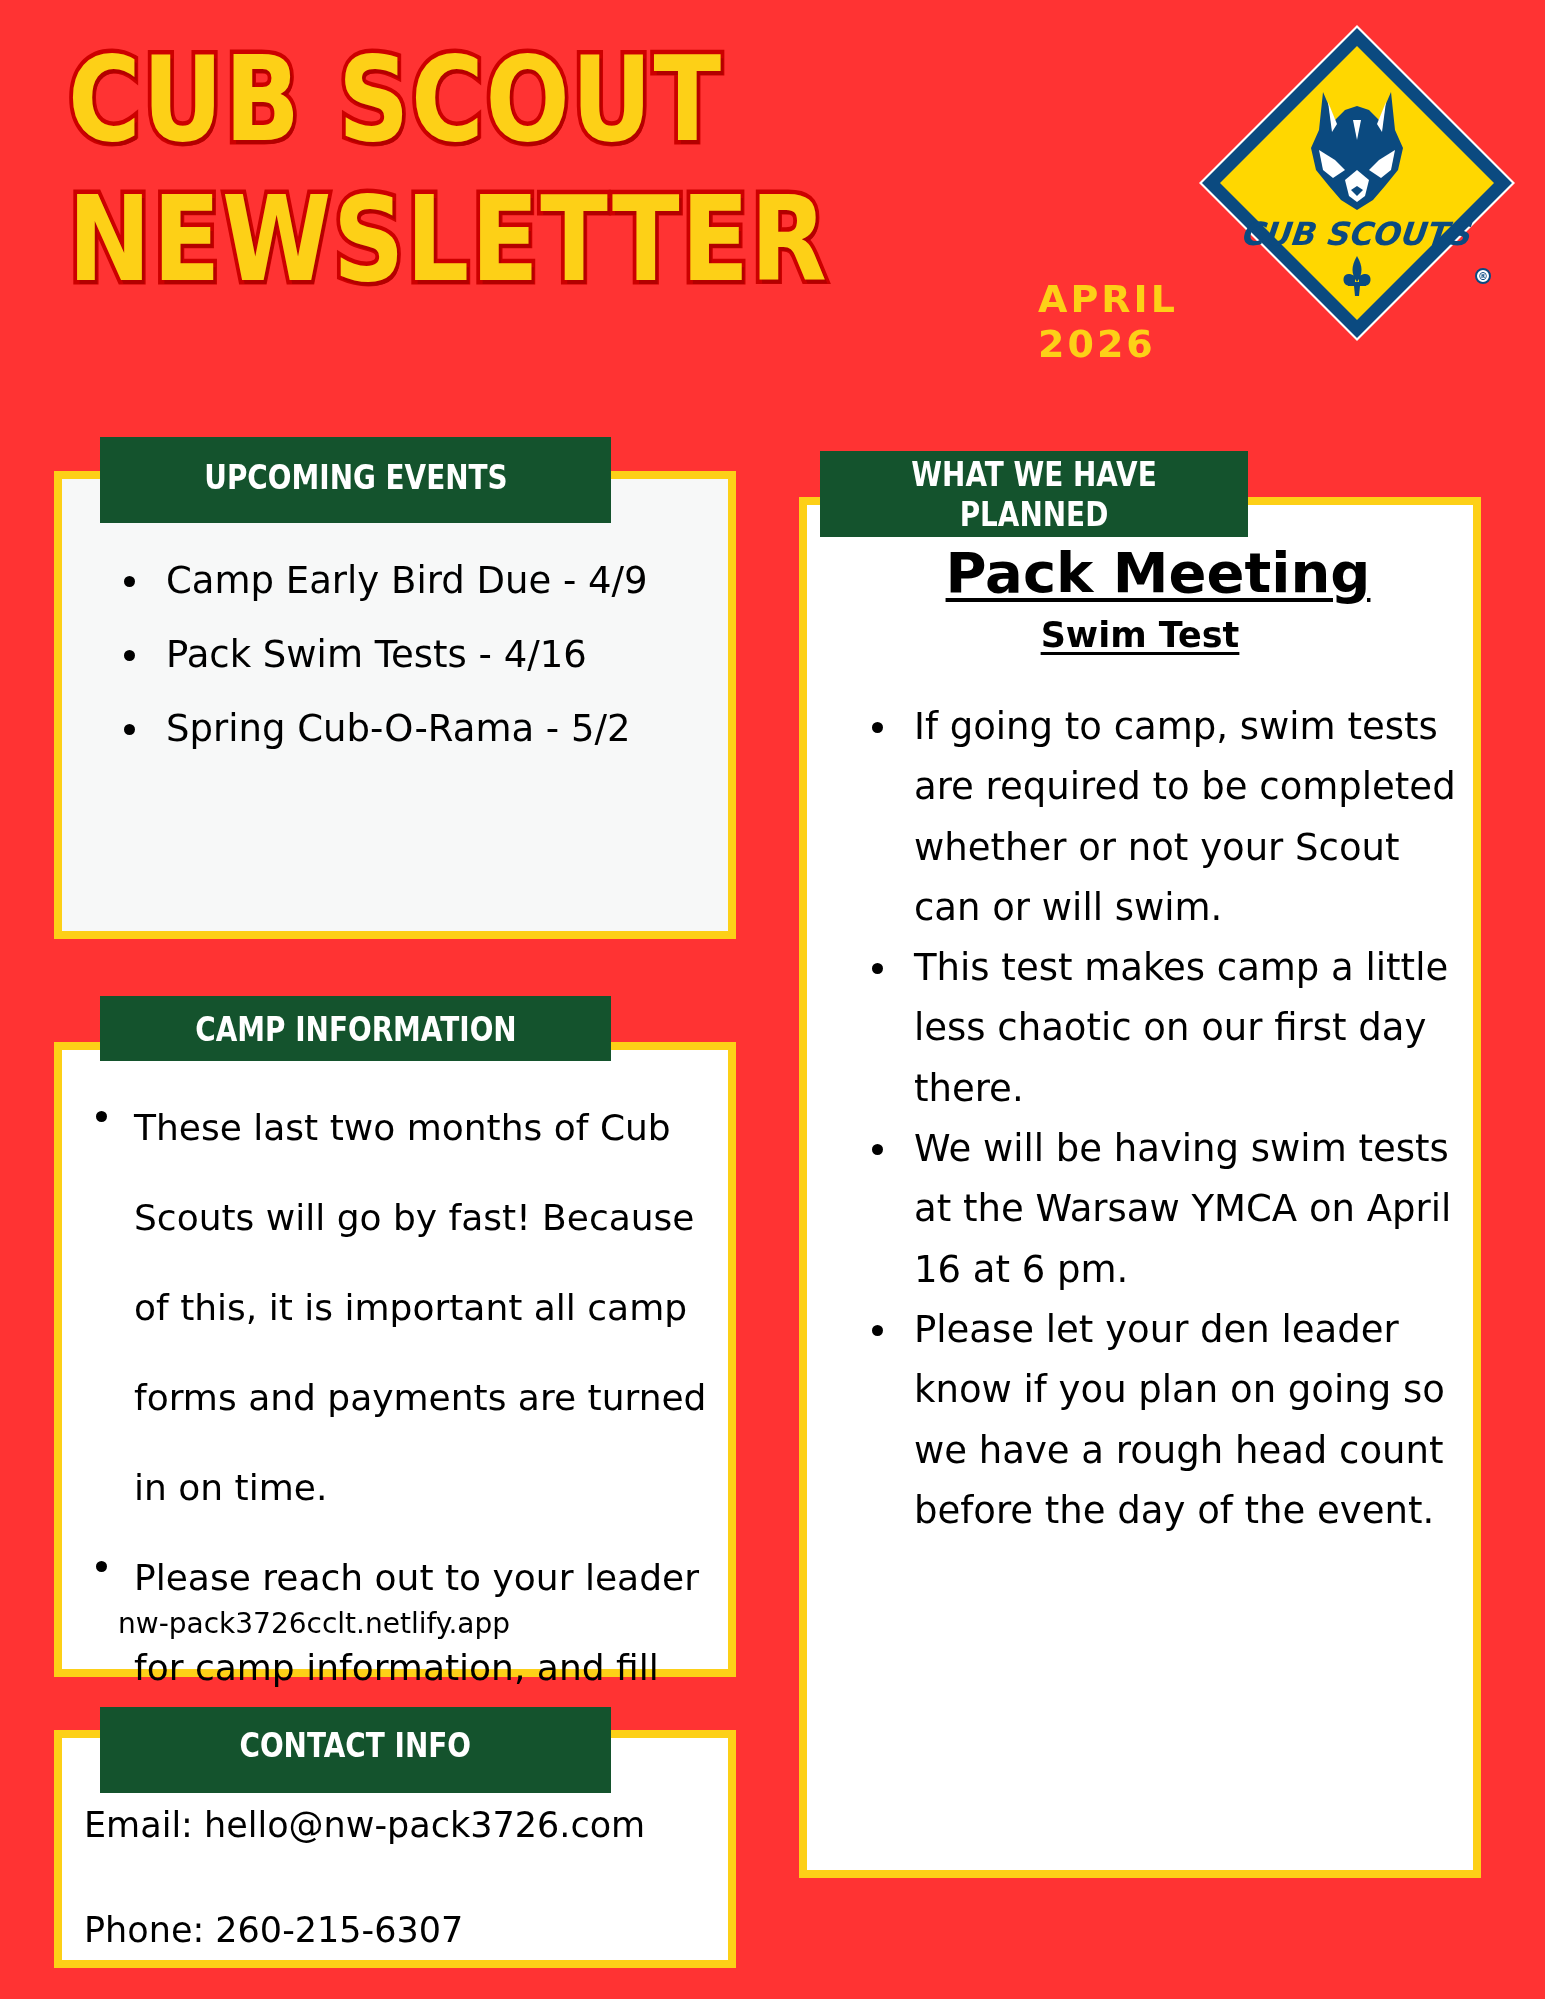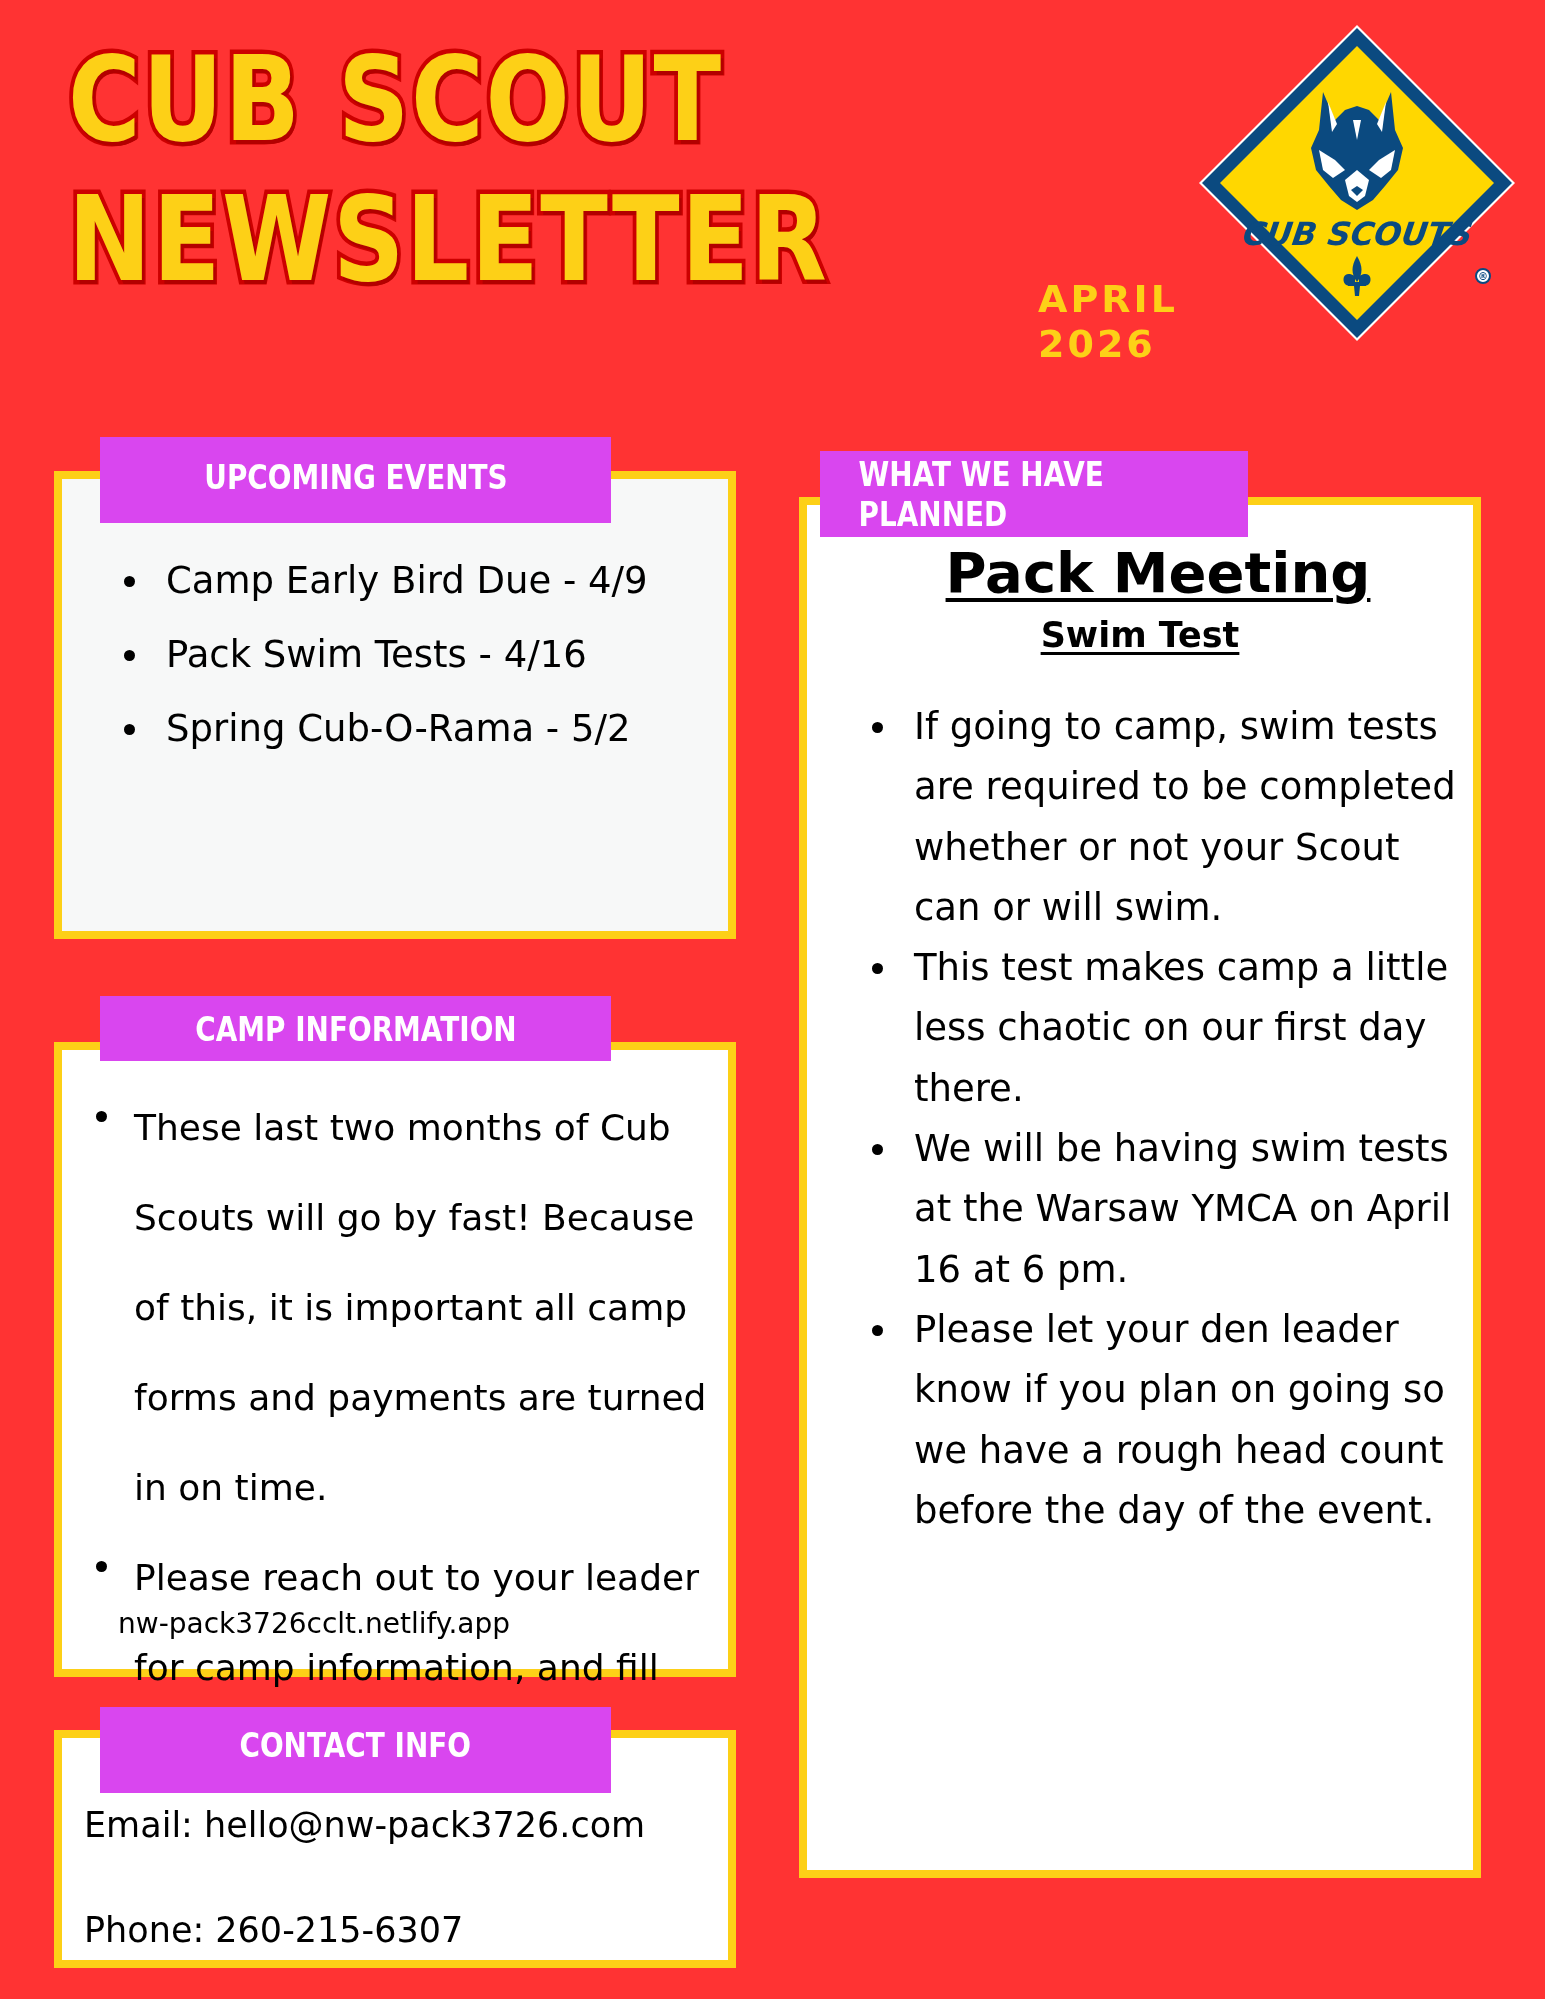--- a/index.html
+++ b/index.html
@@ -46,30 +46,31 @@
     }
 
     .box {
       position: absolute;
       border: 8px solid #fdd017;
       background: #ffffff;
     }
     .box.grey { background: #f7f8f8; }
     .hdr {
       position: absolute;
-      background: #d946ef;
+      background: #14532d;
       color: #fff;
       font-family: "DejaVu Sans", sans-serif;
       font-weight: bold;
       font-size: 34px;
       display: flex;
       align-items: center;
       justify-content: center;
       letter-spacing: 0px;
       text-transform: uppercase;
+      text-align: center;
     }
     .hdr span { display: inline-block; transform: scaleX(0.82); }
 
     ul.bul { list-style: none; }
     ul.bul li {
       position: relative;
       padding-left: 54px;
     }
     ul.bul li::before {
       content: "";

